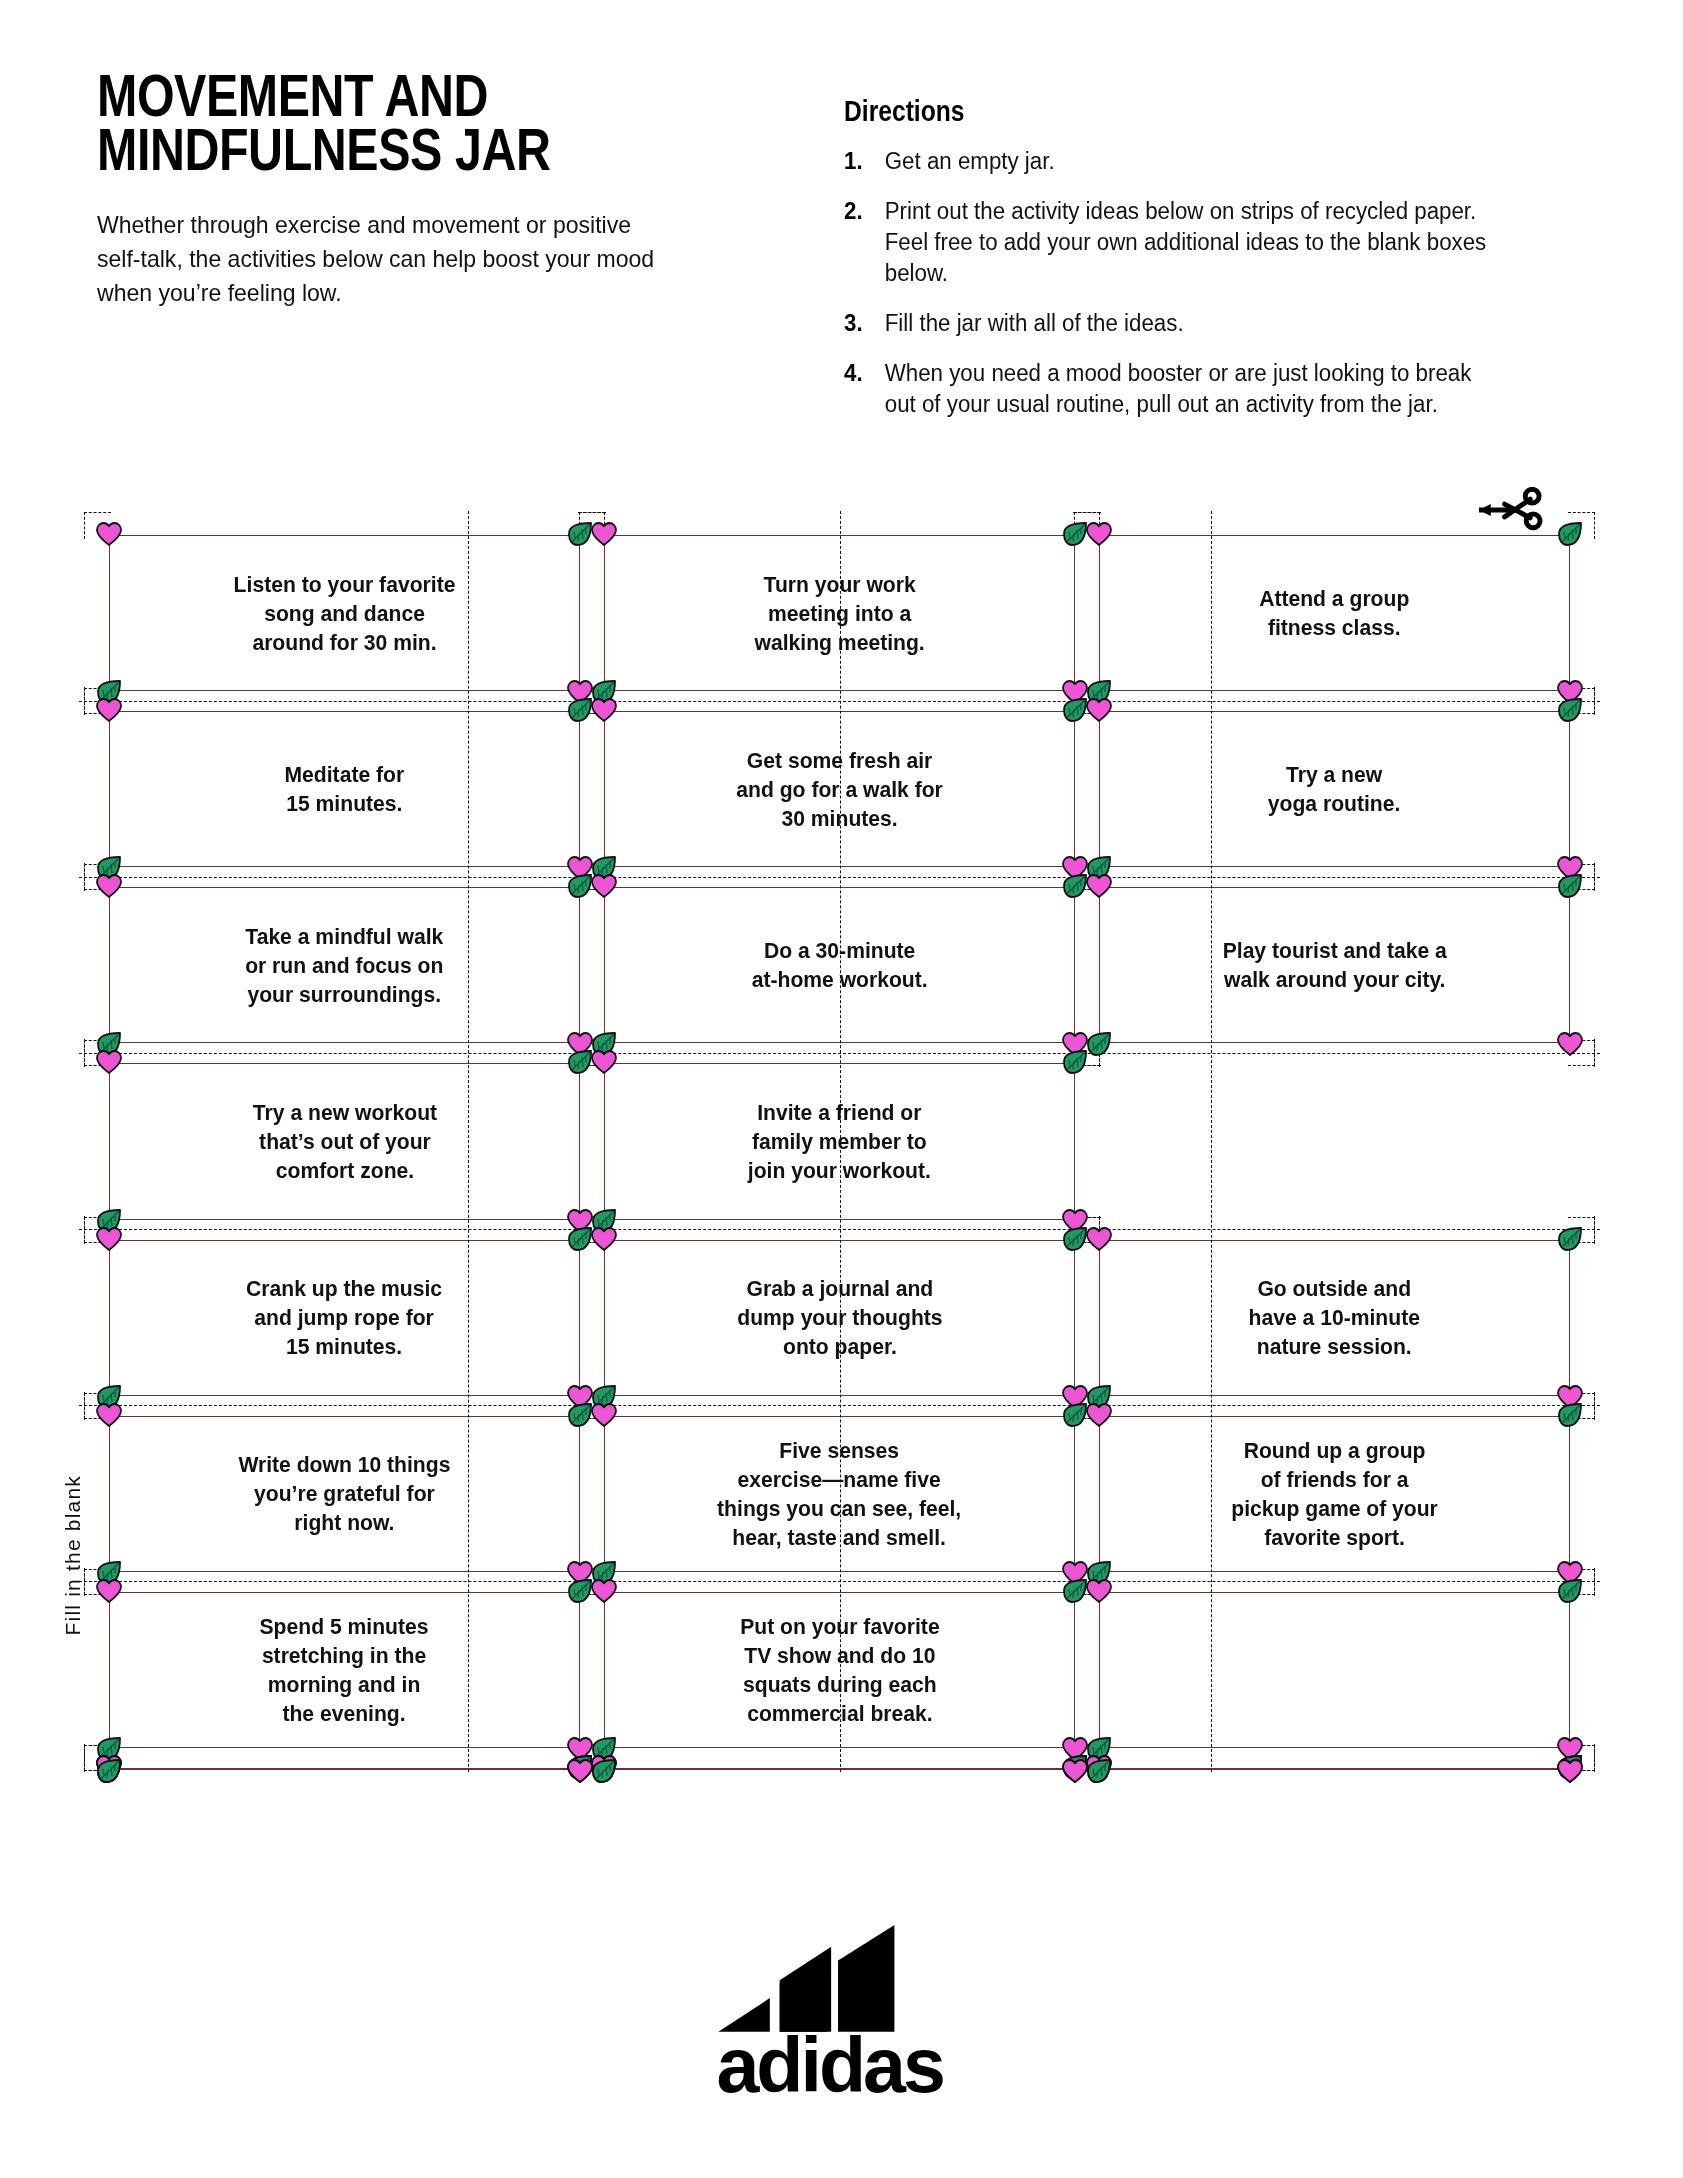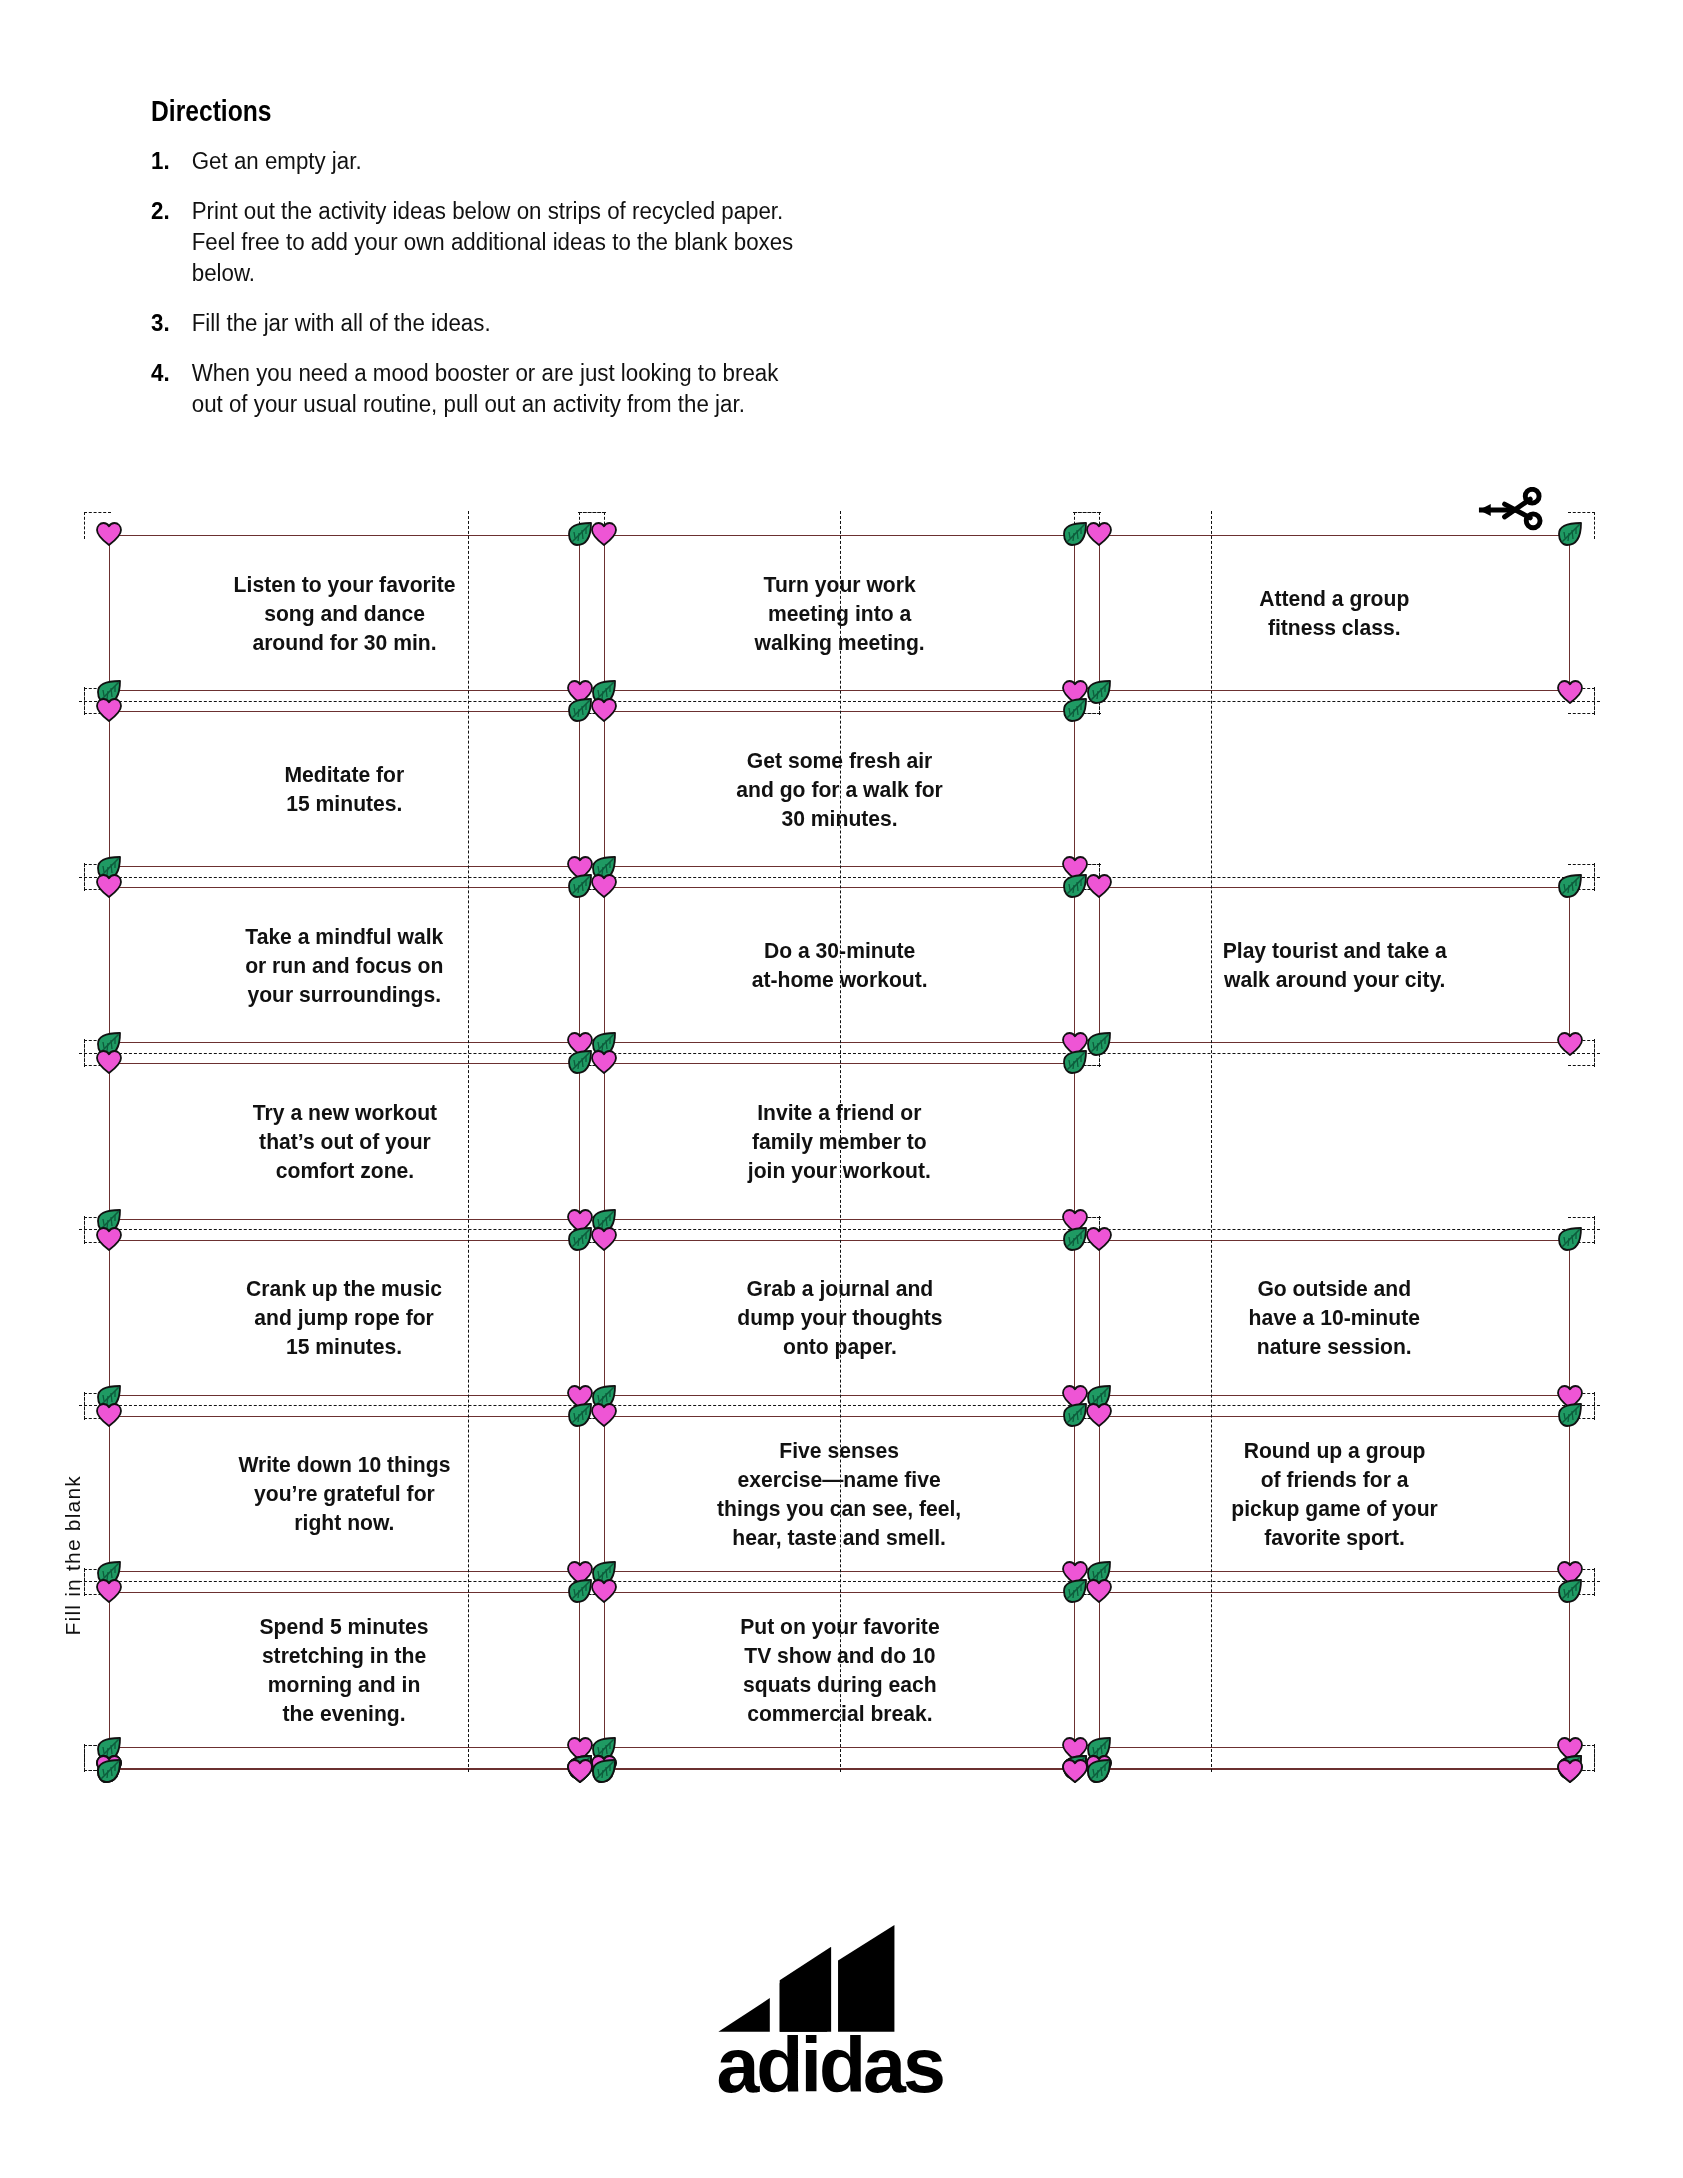--- a/index.html
+++ b/index.html
@@ -213,20 +213,27 @@
     width: 267px;
     height: 188px;
   }
 </style>
 </head>
 <body>
 
 <div class="page">
 
   <div class="header">
+    <div class="header-left">
+      <h1 class="title">MOVEMENT AND
+MINDFULNESS JAR</h1>
+      <div class="subtitle">Whether through exercise and movement or positive
+self-talk, the activities below can help boost your mood
+when you’re feeling low.</div>
+    </div>
     <div class="header-right">
       <div class="directions-title">Directions</div>
       <ol class="directions">
         <li>Get an empty jar.</li>
         <li>Print out the activity ideas below on strips of recycled paper. Feel free to add your own additional ideas to the blank boxes below.</li>
         <li>Fill the jar with all of the ideas.</li>
         <li>When you need a mood booster or are just looking to break out of your usual routine, pull out an activity from the jar.</li>
       </ol>
     </div>
   </div>
@@ -371,20 +378,40 @@
             <div class="deco br"><svg viewBox="0 0 28 26" width="28" height="26">
                 <path d="M14 24 C6 18 2 13 2 9 C2 5 5 2 8.5 2 C11 2 13 3.4 14 5.2 C15 3.4 17 2 19.5 2 C23 2 26 5 26 9 C26 13 22 18 14 24 Z" fill="#ee55d5" stroke="#111" stroke-width="1.8" stroke-linejoin="round"></path>
               </svg></div>
           </div>
           <div class="cut-tl"></div>
           <div class="cut-tr"></div>
           <div class="cut-bl"></div>
           <div class="cut-br"></div>
         </div>
         <div class="cell">
+          <div class="strip">
+            <div class="strip-text">Try a new
+yoga routine.</div>
+            <div class="deco tl"><svg viewBox="0 0 28 26" width="28" height="26">
+                <path d="M14 24 C6 18 2 13 2 9 C2 5 5 2 8.5 2 C11 2 13 3.4 14 5.2 C15 3.4 17 2 19.5 2 C23 2 26 5 26 9 C26 13 22 18 14 24 Z" fill="#ee55d5" stroke="#111" stroke-width="1.8" stroke-linejoin="round"></path>
+              </svg></div>
+            <div class="deco tr"><svg viewBox="0 0 28 26" width="28" height="26">
+                <path d="M3 13 C3 6 9 2 25 2 C25 18 19 24 11 24 C6 24 3 19 3 13 Z" fill="#1f9a63" stroke="#111" stroke-width="1.8" stroke-linejoin="round"></path>
+                <path d="M6 21 L24 3" stroke="#0d5c3c" stroke-width="1.6" fill="none"></path>
+                <path d="M12 20 L13 12 M17 18 L16 9 M9 17 L8 11 M20 13 L20 7" stroke="#0d5c3c" stroke-width="1.3" fill="none"></path>
+              </svg></div>
+            <div class="deco bl"><svg viewBox="0 0 28 26" width="28" height="26">
+                <path d="M3 13 C3 6 9 2 25 2 C25 18 19 24 11 24 C6 24 3 19 3 13 Z" fill="#1f9a63" stroke="#111" stroke-width="1.8" stroke-linejoin="round"></path>
+                <path d="M6 21 L24 3" stroke="#0d5c3c" stroke-width="1.6" fill="none"></path>
+                <path d="M12 20 L13 12 M17 18 L16 9 M9 17 L8 11 M20 13 L20 7" stroke="#0d5c3c" stroke-width="1.3" fill="none"></path>
+              </svg></div>
+            <div class="deco br"><svg viewBox="0 0 28 26" width="28" height="26">
+                <path d="M14 24 C6 18 2 13 2 9 C2 5 5 2 8.5 2 C11 2 13 3.4 14 5.2 C15 3.4 17 2 19.5 2 C23 2 26 5 26 9 C26 13 22 18 14 24 Z" fill="#ee55d5" stroke="#111" stroke-width="1.8" stroke-linejoin="round"></path>
+              </svg></div>
+          </div>
           <div class="cut-tl"></div>
           <div class="cut-tr"></div>
           <div class="cut-bl"></div>
           <div class="cut-br"></div>
         </div>
         <div class="cell">
           <div class="strip">
             <div class="strip-text">Take a mindful walk
 or run and focus on
 your surroundings.</div>

